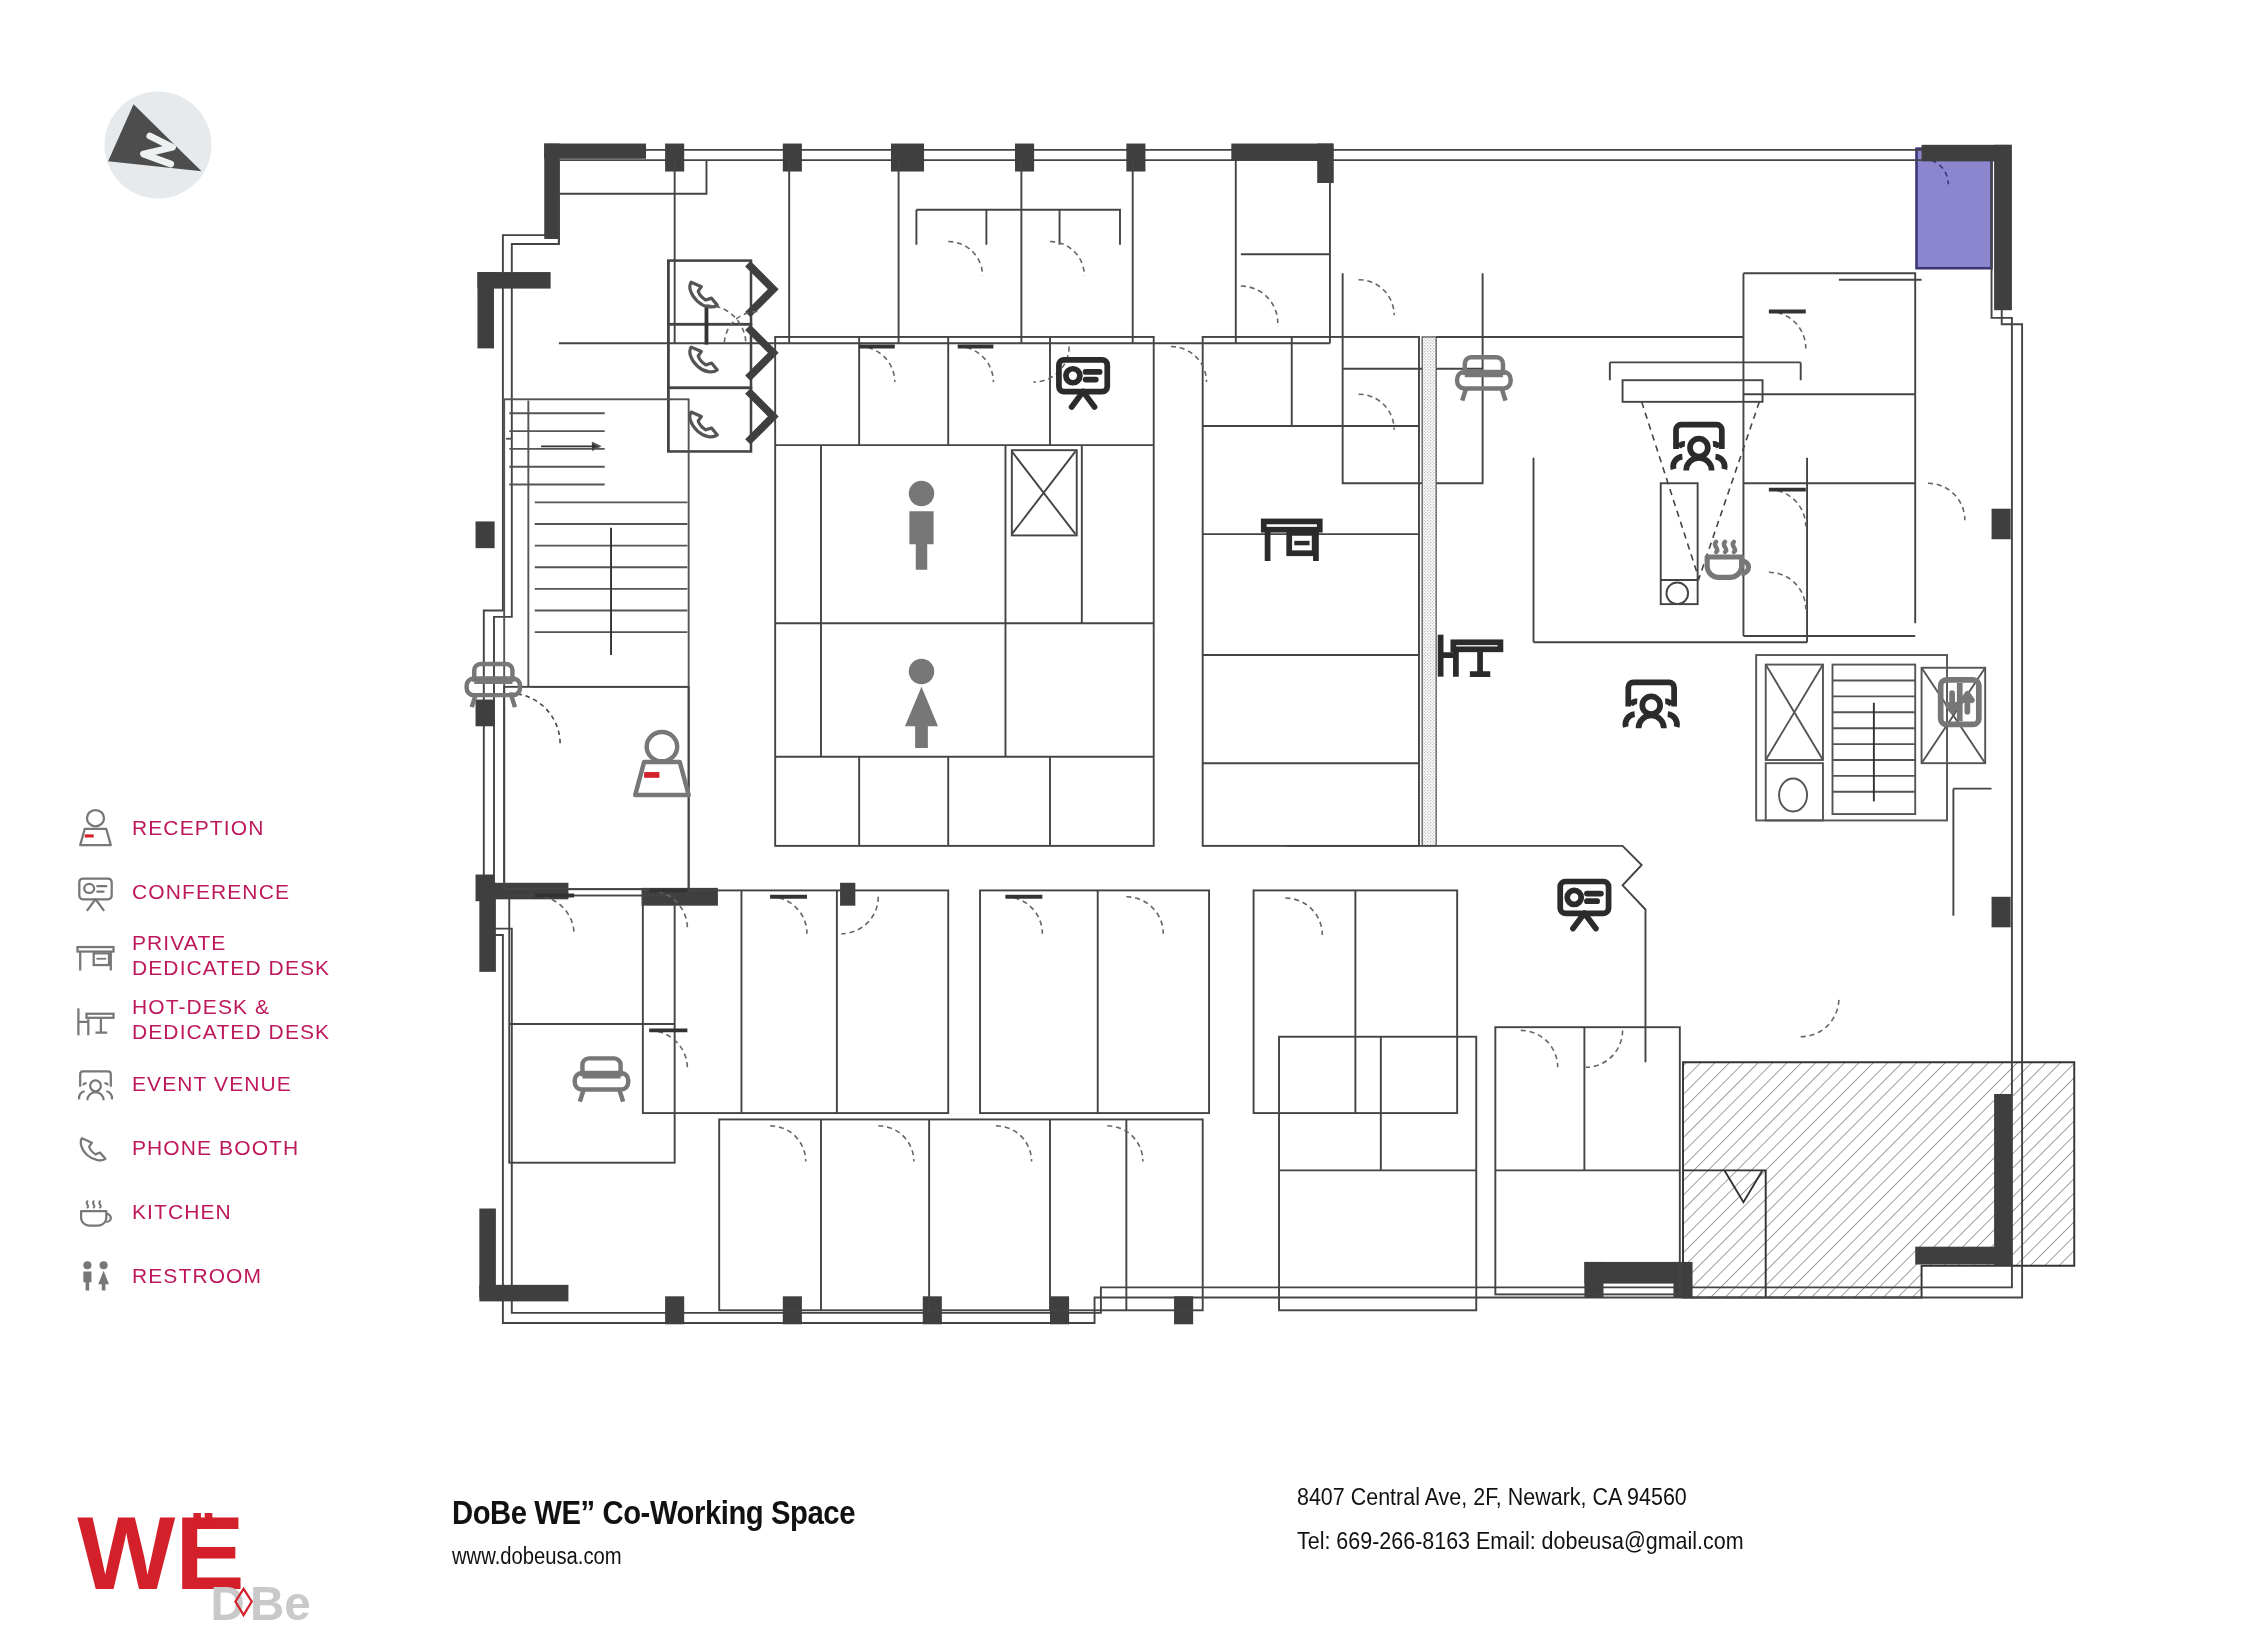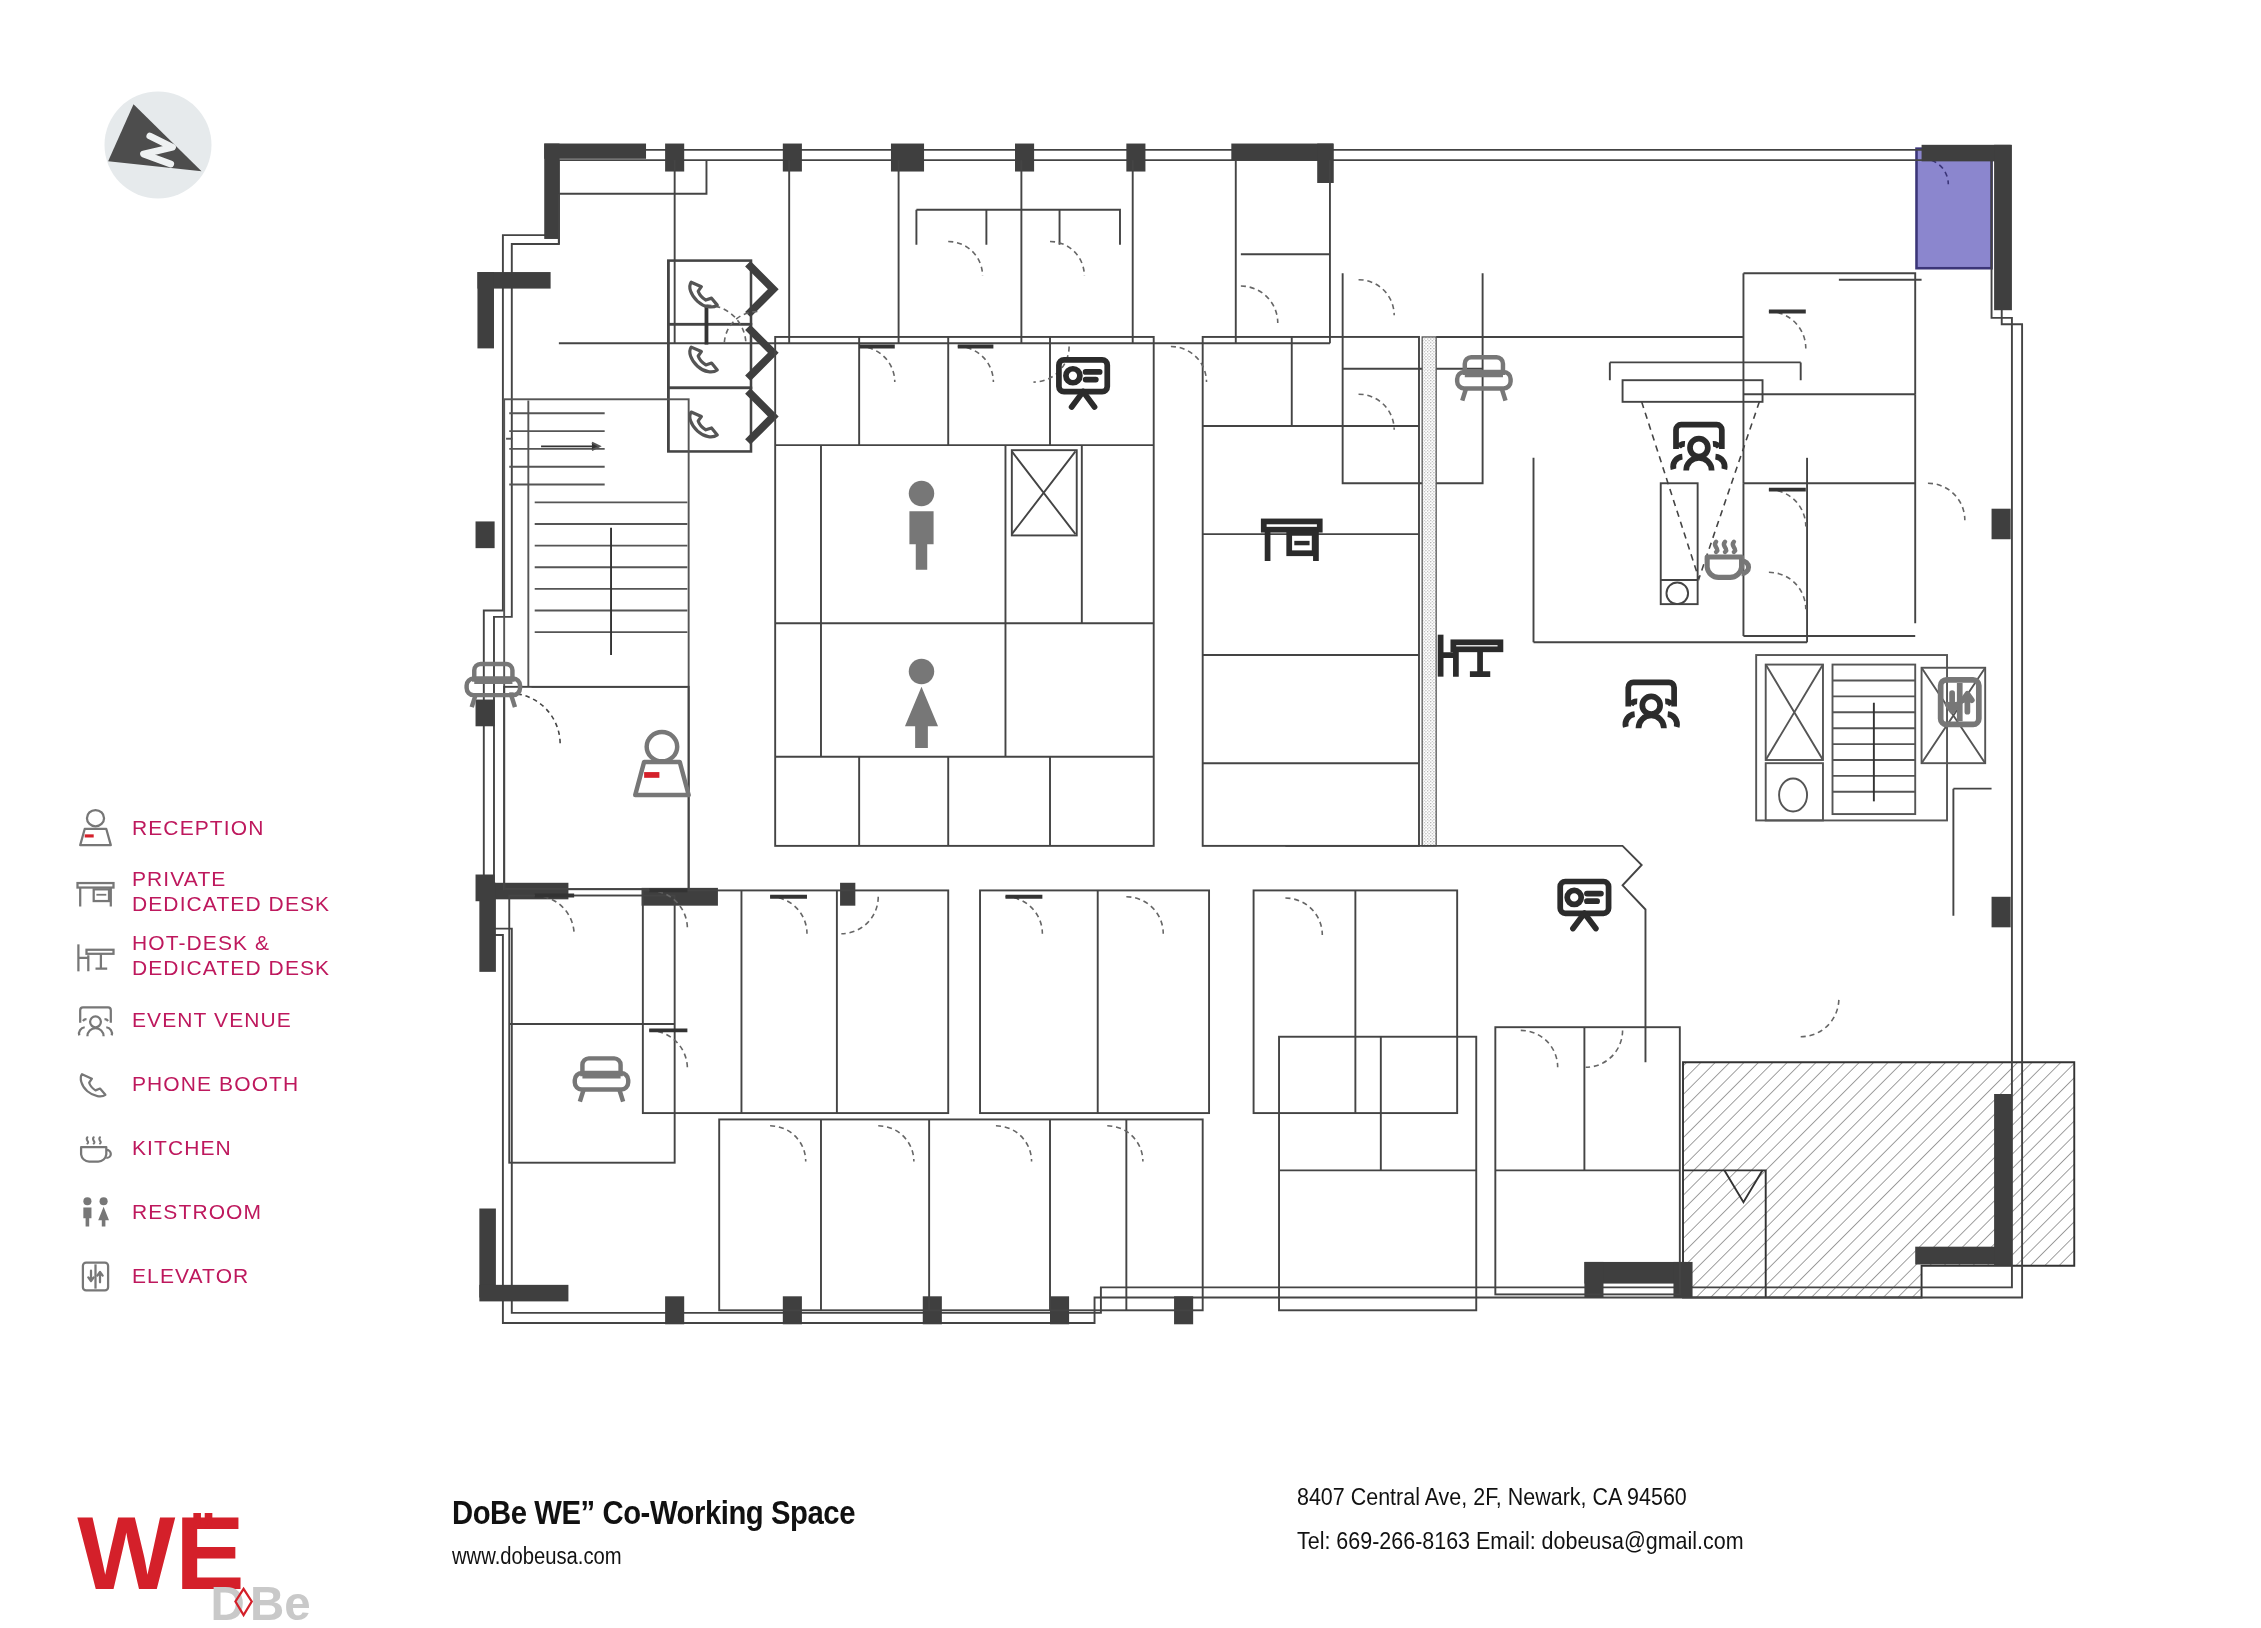--- a/index.html
+++ b/index.html
@@ -50,20 +50,31 @@
       <svg viewBox="0 0 100 90" width="45" height="41">
         <ellipse cx="50" cy="22" rx="19" ry="18" fill="none" stroke="#777" stroke-width="5"></ellipse>
         <path d="M16 82 L26 46 L74 46 L84 82 Z" fill="none" stroke="#777" stroke-width="5" stroke-linejoin="round"></path>
         <rect x="26" y="58" width="20" height="7" fill="#d4202a"></rect>
       </svg>
     </div>
     <div class="legend-label">RECEPTION</div>
   </div>
 
 
+  <div class="legend-row">
+    <div class="legend-icon">
+      <svg viewBox="0 0 100 90" width="45" height="41">
+        <rect x="14" y="14" width="72" height="46" rx="8" fill="none" stroke="#777" stroke-width="5"></rect>
+        <ellipse cx="36" cy="36" rx="11" ry="10" fill="none" stroke="#777" stroke-width="5"></ellipse>
+        <path d="M54 31 L74 31 M54 43 L68 43" stroke="#777" stroke-width="5" stroke-linecap="round"></path>
+        <path d="M50 60 L32 84 M50 60 L68 84" stroke="#777" stroke-width="5" stroke-linecap="round"></path>
+      </svg>
+    </div>
+    <div class="legend-label">CONFERENCE</div>
+  </div>
 
   <div class="legend-row">
     <div class="legend-icon">
       <svg viewBox="0 0 100 90" width="45" height="41">
         <rect x="10" y="24" width="80" height="10" fill="none" stroke="#777" stroke-width="5"></rect>
         <path d="M16 34 L16 76 M84 34 L84 76" stroke="#777" stroke-width="5"></path>
         <rect x="46" y="38" width="34" height="26" fill="none" stroke="#777" stroke-width="5"></rect>
         <path d="M52 50 L74 50" stroke="#777" stroke-width="4"></path>
       </svg>
     </div>
@@ -122,31 +133,20 @@
       <svg viewBox="0 0 100 90" width="45" height="41">
         <circle cx="32" cy="20" r="9" fill="#777"></circle>
         <path d="M23 34 L41 34 L41 58 L36 58 L36 76 L28 76 L28 58 L23 58 Z" fill="#777"></path>
         <circle cx="68" cy="20" r="9" fill="#777"></circle>
         <path d="M68 32 L80 62 L72 62 L72 76 L64 76 L64 62 L56 62 Z" fill="#777"></path>
       </svg>
     </div>
     <div class="legend-label">RESTROOM</div>
   </div>
 
-  <div class="legend-row">
-    <div class="legend-icon">
-      <svg viewBox="0 0 100 90" width="45" height="41">
-        <rect x="22" y="14" width="56" height="62" rx="7" fill="none" stroke="#777" stroke-width="5"></rect>
-        <path d="M50 18 L50 72" stroke="#777" stroke-width="5"></path>
-        <path d="M40 32 L40 54 M34 47 L40 55 L46 47" fill="none" stroke="#777" stroke-width="5" stroke-linejoin="round" stroke-linecap="round"></path>
-        <path d="M60 58 L60 36 M54 43 L60 35 L66 43" fill="none" stroke="#777" stroke-width="5" stroke-linejoin="round" stroke-linecap="round"></path>
-      </svg>
-    </div>
-    <div class="legend-label">ELEVATOR</div>
-  </div>
 </div>
 
 <div id="plan">
 <svg viewBox="0 0 2700 1990" xmlns="http://www.w3.org/2000/svg">
   <defs>
     <pattern id="hatch" width="16" height="16" patternTransform="rotate(45)" patternUnits="userSpaceOnUse">
       <line x1="0" y1="0" x2="0" y2="16" stroke="#6a6a6a" stroke-width="2"></line>
     </pattern>
     <pattern id="wallhatch" width="5" height="5" patternUnits="userSpaceOnUse">
       <rect width="5" height="5" fill="#ffffff"></rect>

